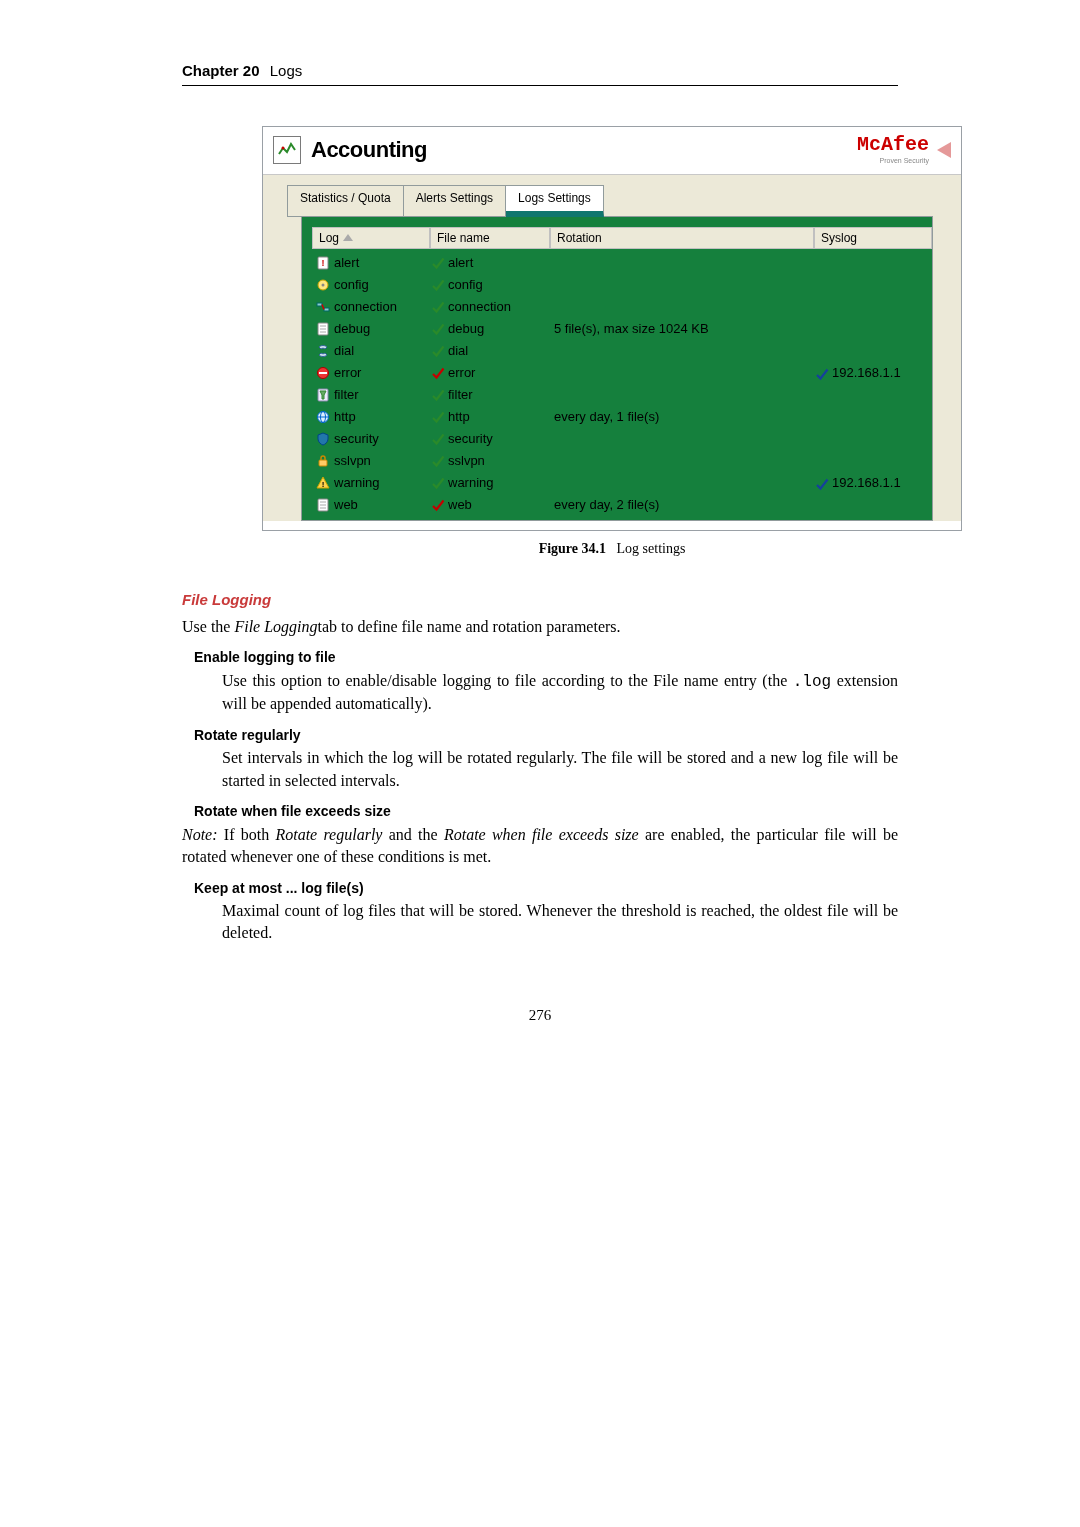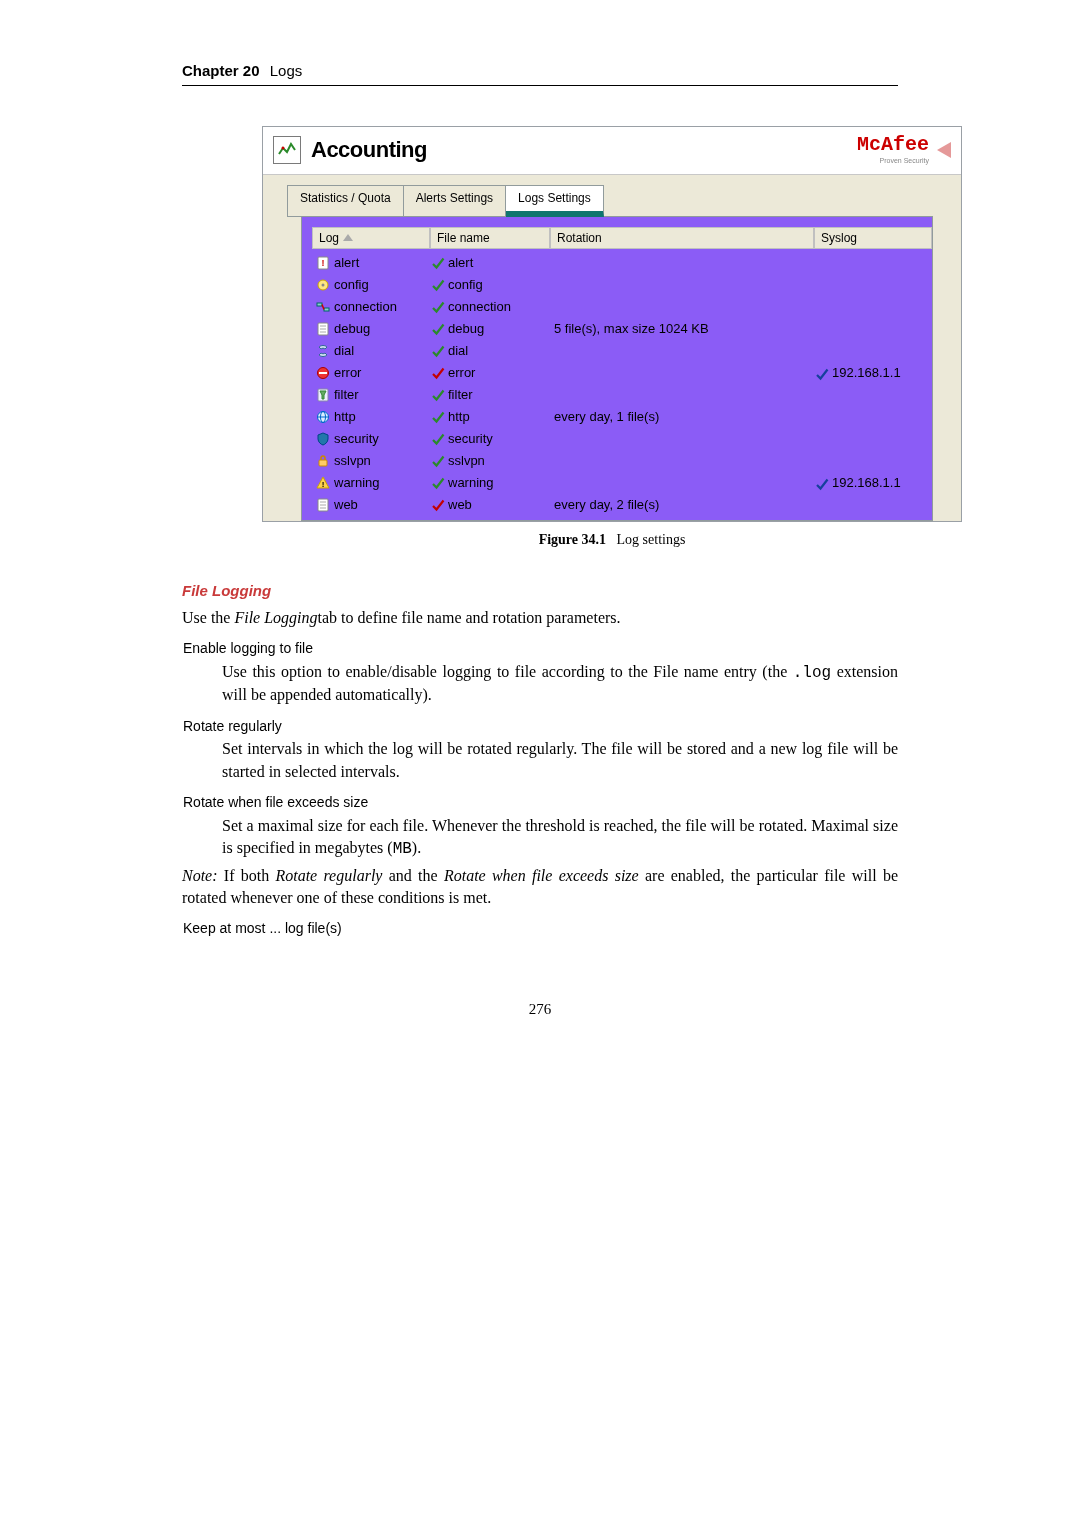--- a/index.html
+++ b/index.html
@@ -96,22 +96,22 @@
     position: relative;
     margin-bottom: -1px;
   }
   .tab + .tab { border-left: none; }
   .tab.active {
     background: #fff;
     border-bottom: 6px solid #0f766e;
   }
   .tabpanel {
     border: 1px solid #919b9c;
-    background: #8b5cf6;
-    margin: 0 14px 0 14px;
+    background: #15803d;
+    margin: 0 14px 9px 14px;
     padding: 10px 0 4px 10px;
   }
   .grid-head {
     display: flex;
     font-size: 12px;
   }
   .grid-head .gh {
     border: 1px solid #c0c0c0;
     background: #ece9d8;
     padding: 2px 6px;
@@ -159,23 +159,23 @@
     font-style: italic;
     color: #c93a3a;
     font-size: 15px;
     margin: 20px 0 6px 0;
   }
   .para { font-size: 16px; margin: 0 0 6px 0; text-align: justify; }
   .para .ital { font-style: italic; }
   .mono { font-family: 'Courier New', monospace; }
   .dt {
     font-family: Verdana, Arial, sans-serif;
-    font-weight: normal;
+    font-weight: bold;
     font-size: 14px;
-    margin: 10px 0 2px 1px;
+    margin: 10px 0 2px 12px;
   }
   .dd {
     margin: 0 0 4px 40px;
     font-size: 16px;
     text-align: justify;
   }
   .pagenum {
     text-align: center;
     font-size: 15px;
     margin-top: 60px;
@@ -486,25 +486,23 @@
 
   <div class="dt">Enable logging to file</div>
   <p class="dd">
     <span>Use this option to enable/disable logging to file according to the </span><span class="ital">File name</span><span> entry (the </span><span class="mono">.log</span><span> extension will be appended automatically).</span>
   </p>
 
   <div class="dt">Rotate regularly</div>
   <p class="dd">Set intervals in which the log will be rotated regularly. The file will be stored and a new log file will be started in selected intervals.</p>
 
   <div class="dt">Rotate when file exceeds size</div>
-  <p class="dd">
-    <span>Set a maximal size for each file. Whenever the threshold is reached, the file will be rotated. Maximal size is specified in megabytes (</span><span class="mono">MB</span><span>).</span>
-  </p>
 
   <p class="para">
     <span class="ital">Note:</span><span> If both </span><span class="ital">Rotate regularly</span><span> and the </span><span class="ital">Rotate when file exceeds size</span><span> are enabled, the particular file will be rotated whenever one of these conditions is met.</span>
   </p>
 
   <div class="dt">Keep at most ... log file(s)</div>
+  <p class="dd">Maximal count of log files that will be stored. Whenever the threshold is reached, the oldest file will be deleted.</p>
 
   <div class="pagenum">276</div>
 
 </div>
 
 </body></html>

